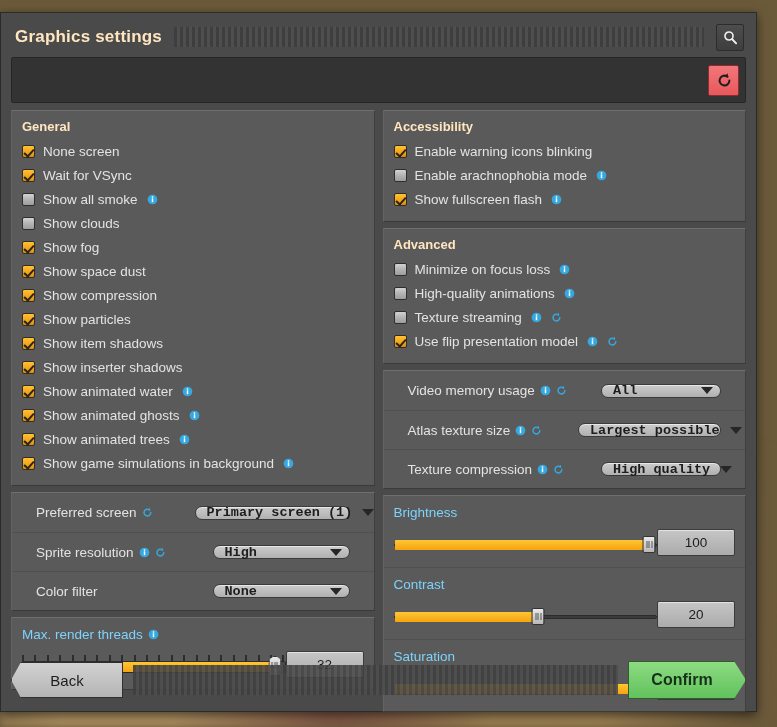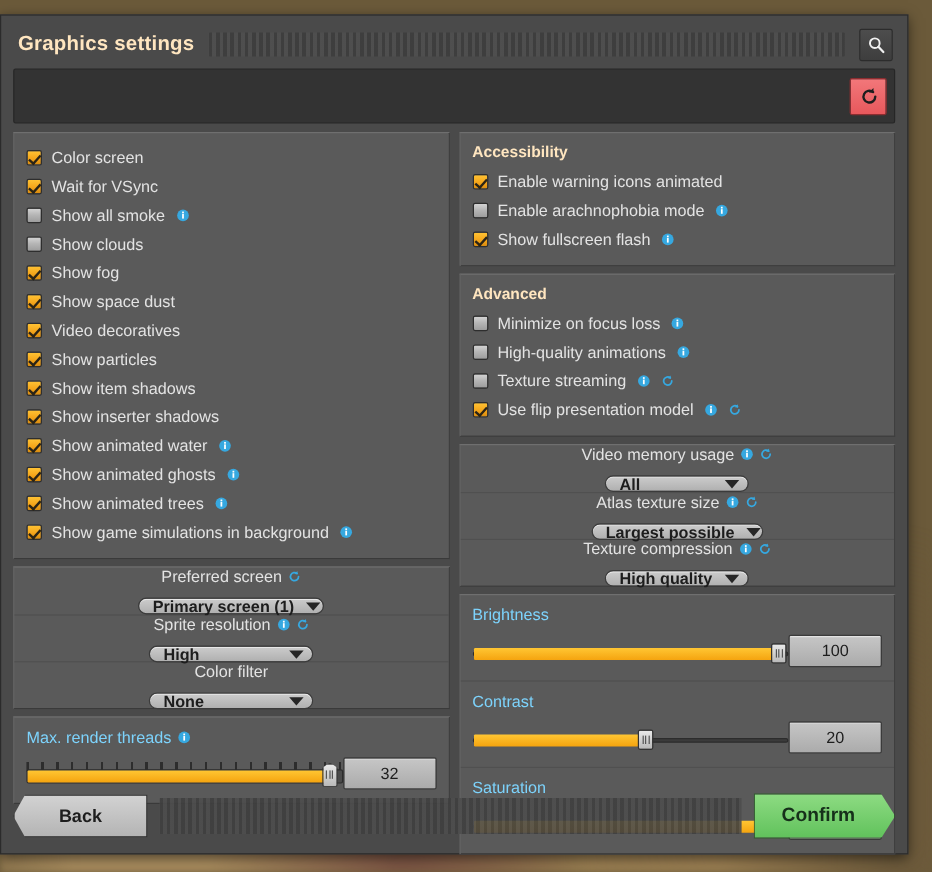--- a/index.html
+++ b/index.html
@@ -191,21 +191,20 @@
 
   
   .optrow {
     display: flex;
     align-items: center;
     justify-content: space-between;
     gap: 10px;
     height: 39px;
     padding: 0 24px;
     border-top: 1px solid #505050;
-    flex-direction: column;
   }
   .optrow:first-child { border-top: none; }
   .optlabel {
     font-size: 13.5px;
     color: #e3e3e3;
     display: flex;
     align-items: center;
     gap: 4px;
     white-space: nowrap;
   }
@@ -216,20 +215,21 @@
     background: linear-gradient(180deg,#cccccc,#b0b0b0);
     border: 1px solid #3b3b3b;
     border-radius: 12px;
     display: flex;
     align-items: center;
     justify-content: space-between;
     padding: 0 7px 0 11px;
     gap: 10px;
     cursor: pointer;
     box-shadow: inset 0 1px 0 rgba(255,255,255,.55);
+    font-family: Liberation Mono, monospace;
   }
   .dropdown .dd-text {
     font-size: 13.5px;
     color: #1d1d1d;
     font-weight: 600;
     white-space: nowrap;
   }
   .caret {
     width: 0; height: 0; flex: none;
     border-left: 6px solid transparent;
@@ -331,21 +331,21 @@
     display: flex;
     align-items: center;
     gap: 10px;
   }
   .btn-back {
     width: 112px; height: 36px;
     background: linear-gradient(180deg,#d2d2d2,#b4b4b4);
     border: 1px solid #2f2f2f;
     clip-path: polygon(10px 0, 100% 0, 100% 100%, 10px 100%, 0 50%);
     display: flex; align-items: center; justify-content: center;
-    font-size: 15px; font-weight: bold; color: #1d1d1d;
+    font-size: 15px; font-weight: normal; color: #1d1d1d;
     cursor: pointer;
   }
   .footer-fill {
     flex: 1; height: 30px;
     background-image: repeating-linear-gradient(
       90deg, #3f3f3f 0 3px, #4d4d4d 3px 6px);
     opacity: .9;
   }
   .btn-confirm {
     width: 118px; height: 38px;
@@ -387,24 +387,25 @@
         </svg>
       </span>
     </div>
   </div>
 
   <div class="columns">
 
     <div class="column">
 
       <div class="panel panel-pad">
+        <div class="section-title">General</div>
         <div id="general-list">
             <div class="cbrow">
               <span class="cb on"></span>
-              <span class="cblabel">Color screen</span>
+              <span class="cblabel">None screen</span>
             </div>
             <div class="cbrow">
               <span class="cb on"></span>
               <span class="cblabel">Wait for VSync</span>
             </div>
             <div class="cbrow">
               <span class="cb off"></span>
               <span class="cblabel">Show all smoke</span>
               <span class="ico">
                 <svg width="11" height="11" viewBox="0 0 12 12">
@@ -421,21 +422,21 @@
             <div class="cbrow">
               <span class="cb on"></span>
               <span class="cblabel">Show fog</span>
             </div>
             <div class="cbrow">
               <span class="cb on"></span>
               <span class="cblabel">Show space dust</span>
             </div>
             <div class="cbrow">
               <span class="cb on"></span>
-              <span class="cblabel">Video decoratives</span>
+              <span class="cblabel">Show compression</span>
             </div>
             <div class="cbrow">
               <span class="cb on"></span>
               <span class="cblabel">Show particles</span>
             </div>
             <div class="cbrow">
               <span class="cb on"></span>
               <span class="cblabel">Show item shadows</span>
             </div>
             <div class="cbrow">
@@ -572,21 +573,21 @@
 
     </div>
 
     <div class="column">
 
       <div class="panel panel-pad">
         <div class="section-title">Accessibility</div>
         <div id="accessibility-list">
             <div class="cbrow">
               <span class="cb on"></span>
-              <span class="cblabel">Enable warning icons animated</span>
+              <span class="cblabel">Enable warning icons blinking</span>
             </div>
             <div class="cbrow">
               <span class="cb off"></span>
               <span class="cblabel">Enable arachnophobia mode</span>
               <span class="ico">
                 <svg width="11" height="11" viewBox="0 0 12 12">
                   <circle cx="6" cy="6" r="5.3" fill="#36a8e0"></circle>
                   <rect x="5.2" y="4.7" width="1.6" height="4.2" fill="#fff"></rect>
                   <rect x="5.2" y="2.5" width="1.6" height="1.6" fill="#fff"></rect>
                 </svg>

